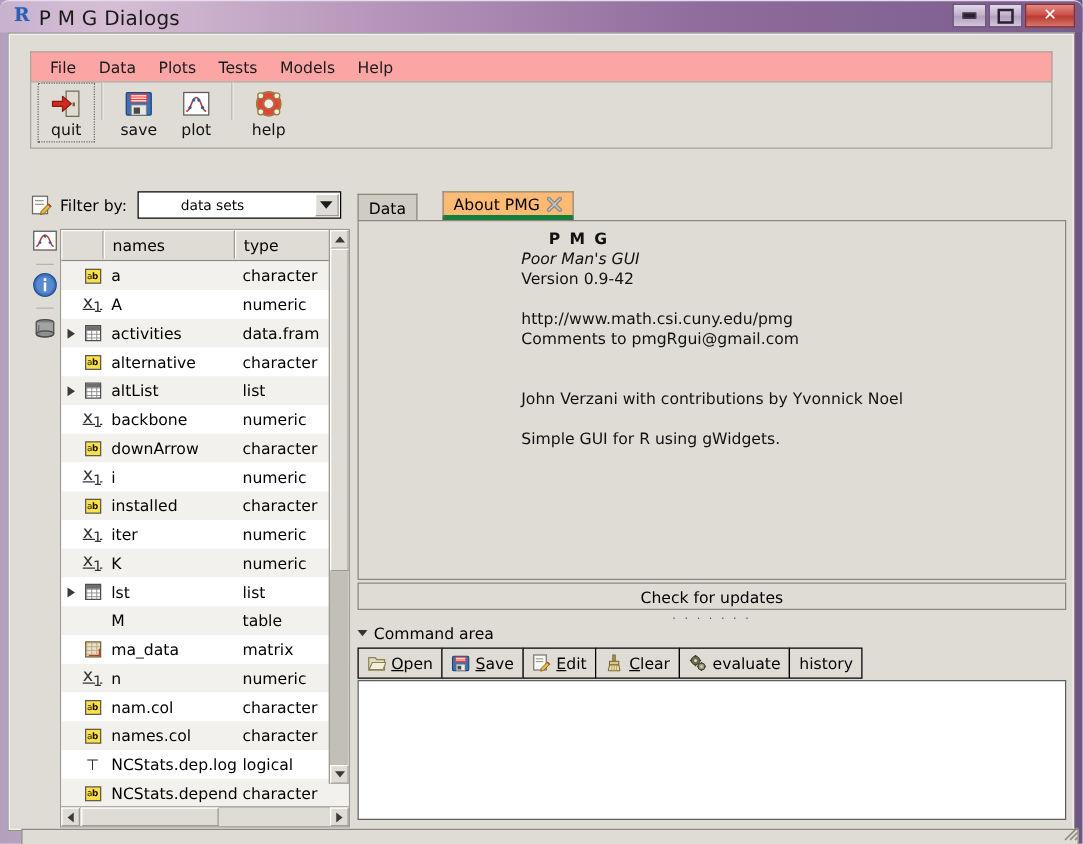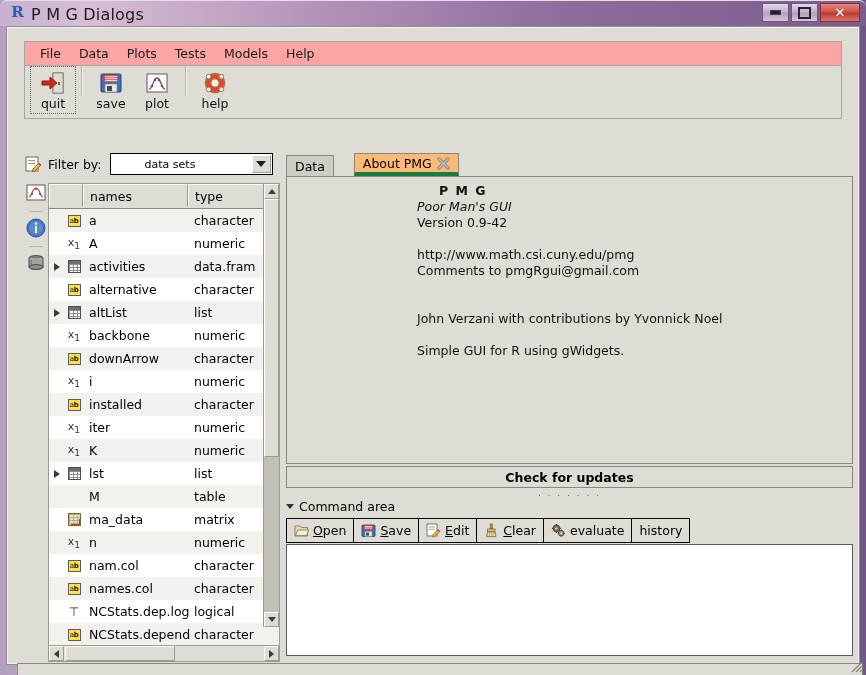--- a/index.html
+++ b/index.html
@@ -211,21 +211,21 @@
     border-left: 6px solid #3a3a3a;
   }
 
   
   .ic-ab {
     width: 13px; height: 12px; border: 1px solid #5b5b5b;
     background: #fde047; font-size: 7px; line-height: 11px;
     text-align: center; font-family: "DejaVu Sans", sans-serif;
     color: #111; box-sizing: border-box; letter-spacing: -.3px;
   }
-  .ic-num { font-size: 11px; color: #333; font-family: "DejaVu Sans", sans-serif; }
+  .ic-num { font-size: 14px; color: #333; font-family: "DejaVu Sans", sans-serif; text-decoration: underline; }
   .ic-grid {
     width: 13px; height: 13px; box-sizing: border-box;
     border: 1px solid #4d4d4d; background: #fff;
     background-image:
       linear-gradient(to right, #8e8e8e 1px, transparent 1px),
       linear-gradient(to bottom, #8e8e8e 1px, transparent 1px);
     background-size: 4px 3px;
     position: relative;
   }
   .ic-grid::before {
@@ -325,21 +325,21 @@
   .about-line.title { font-weight: bold; letter-spacing: 1.5px; padding-left: 22px; }
   .about-line.ital { font-style: italic; }
   .about-gap { height: 16px; }
   #updates-btn {
     position: absolute; left: 279px; top: 439px;
     width: 567px; height: 22px;
     background: #dedcd4;
     border: 1px solid #8a877e;
     box-sizing: border-box;
     display: flex; align-items: center; justify-content: center;
-    font-size: 12.5px; cursor: default; font-weight: bold;
+    font-size: 12.5px; cursor: default;
   }
   #splitter {
     position: absolute; left: 279px; top: 462px;
     width: 567px; height: 8px;
     background: #dedcd4;
     display: flex; align-items: center; justify-content: center;
   }
   #splitter .dots {
     font-size: 9px; letter-spacing: 2px; color: #555; line-height: 6px;
   }

